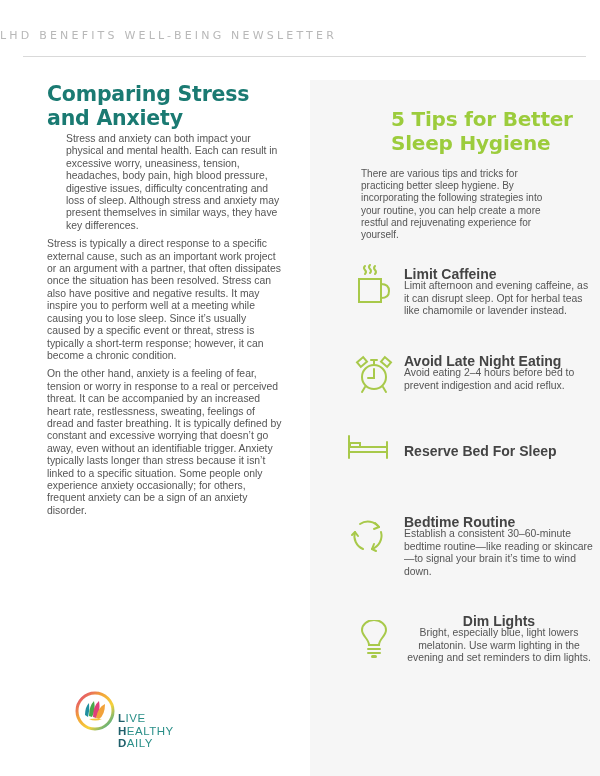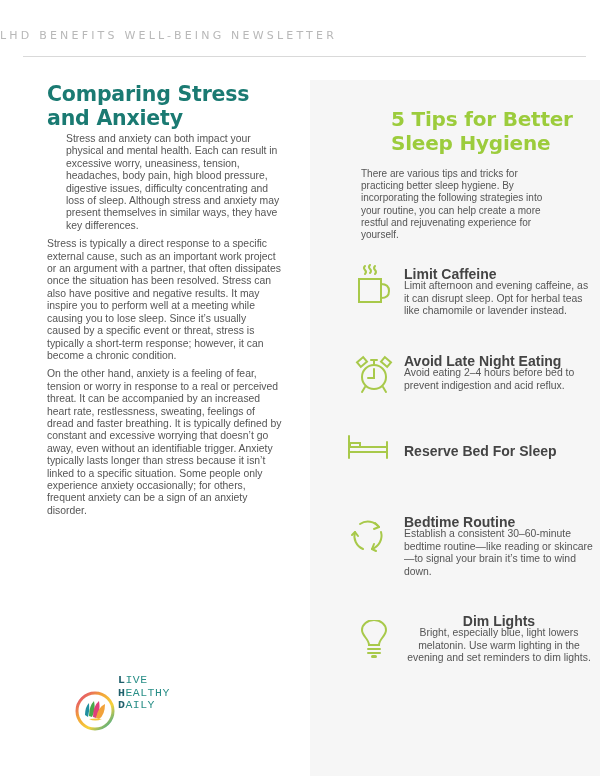--- a/index.html
+++ b/index.html
@@ -41,22 +41,22 @@
       font-size: 10px; line-height: 12.2px; color: #555555;
     }
 
     .tip { position: absolute; left: 404px; width: 190px; }
     .tip-title { font-size: 14px; line-height: 12.4px; font-weight: bold; color: #444444; }
     .tip-body { font-size: 10.4px; line-height: 12.4px; color: #555555; }
     .tip-icon { position: absolute; }
 
     .logo { position: absolute; left: 74px; top: 690px; }
     .logo-text {
-      position: absolute; left: 118px; top: 674px;
-      font-family: Liberation Mono, monospace; font-size: 11.5px; line-height: 12.5px;
+      position: absolute; left: 118px; top: 712px;
+      font-family: Liberation Sans, sans-serif; font-size: 11.5px; line-height: 12.5px;
       color: #2a8f88; letter-spacing: 0.5px;
     }
     .logo-line { display: block; }
   </style>
 </head>
 <body>
 
 <div class="header-text">LHD BENEFITS WELL-BEING NEWSLETTER</div>
 <div class="header-rule"></div>
 

